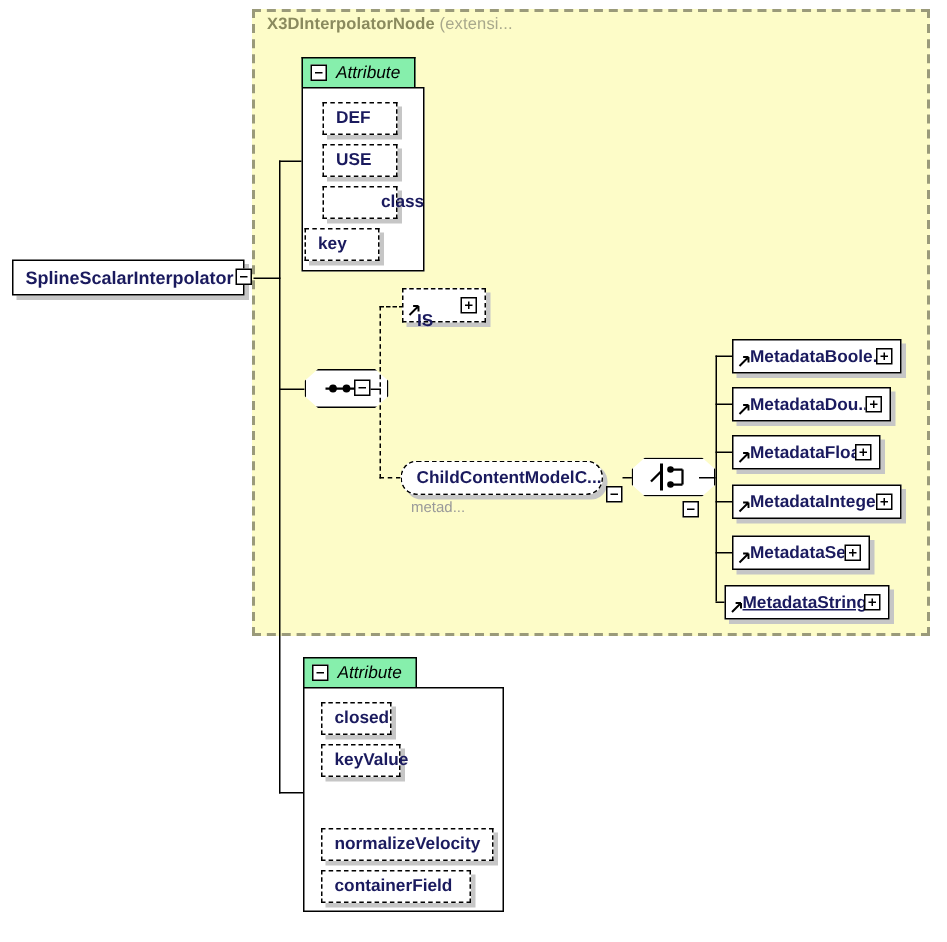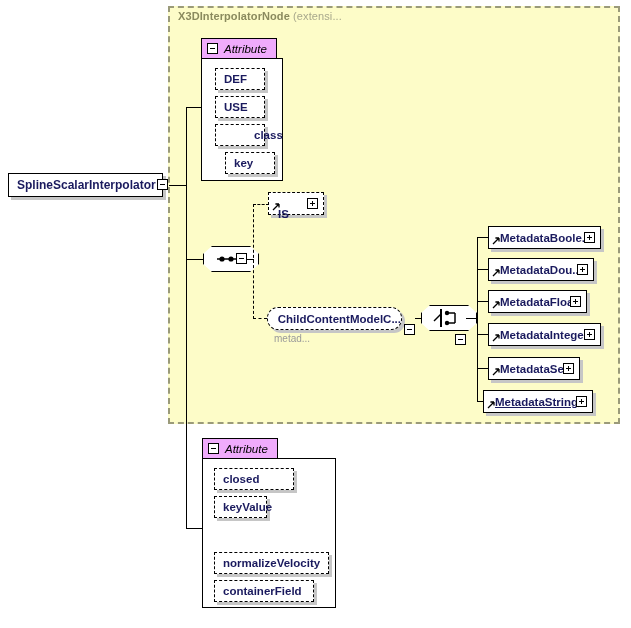--- a/index.html
+++ b/index.html
@@ -126,21 +126,21 @@
     font-size: 10px;
     line-height: 9px;
     color: #000;
   }
   .refarrow svg { display: block; }
 
   
   .attr-panel { }
   .attr-head {
     box-sizing: border-box;
-    background: #f0abfc;
+    background: #86efac;
     border: 1px solid #000;
     border-bottom: none;
     height: 20px;
     display: flex; align-items: center;
     padding-left: 5px;
     font-size: 11.5px;
     font-style: italic;
     color: #000;
   }
   .attr-head .expander { margin-right: 6px; }
@@ -228,21 +228,21 @@
     <div class="attr-body" style="width:82px; height:123px;">
       <div class="attr-item" style="left:13px; top:9px; width:50px;">
         <span>DEF</span>
       </div>
       <div class="attr-item" style="left:13px; top:37px; width:50px;">
         <span>USE</span>
       </div>
       <div class="attr-item" style="left:13px; top:65px; width:50px;padding-left:38px;">
         <span>class</span>
       </div>
-      <div class="attr-item" style="left:23px; top:93px; width:50px;">
+      <div class="attr-item" style="left:1px; top:93px; width:50px;">
         <span>key</span>
       </div>
     </div>
   </div>
 
   <div class="comp" style="left:203px; top:246px;">
     <div class="shadow"></div>
     <div class="shape"></div>
     <svg width="56" height="26">
       <line x1="14" y1="13" x2="42" y2="13" stroke="#000" stroke-width="1.5"></line>
@@ -358,21 +358,21 @@
     <span class="lbl" style="padding-left:11px;">MetadataString</span>
     <span class="expander plus exp-in"></span>
   </div>
 
   <div class="abs attr-panel" style="left:202px; top:438px;">
     <div class="attr-head" style="width:76px;">
       <span class="expander"></span>
       <span>Attribute</span>
     </div>
     <div class="attr-body" style="width:134px; height:150px;">
-      <div class="attr-item" style="left:11px; top:9px; width:80px;text-align:center;">
+      <div class="attr-item" style="left:11px; top:9px; width:47px;text-align:center;">
         <span>closed</span>
       </div>
       <div class="attr-item" style="left:11px; top:37px; width:53px;">
         <span>keyValue</span>
       </div>
       <div class="attr-item" style="left:11px; top:93px; width:115px;">
         <span>normalizeVelocity</span>
       </div>
       <div class="attr-item" style="left:11px; top:121px; width:100px;">
         <span>containerField</span>

